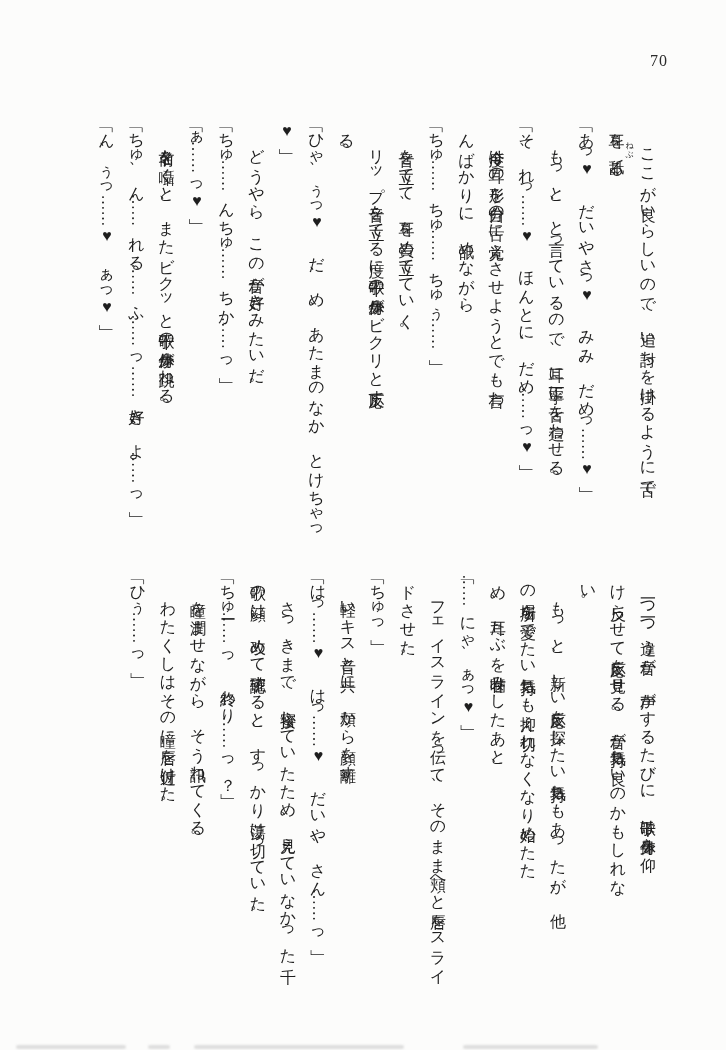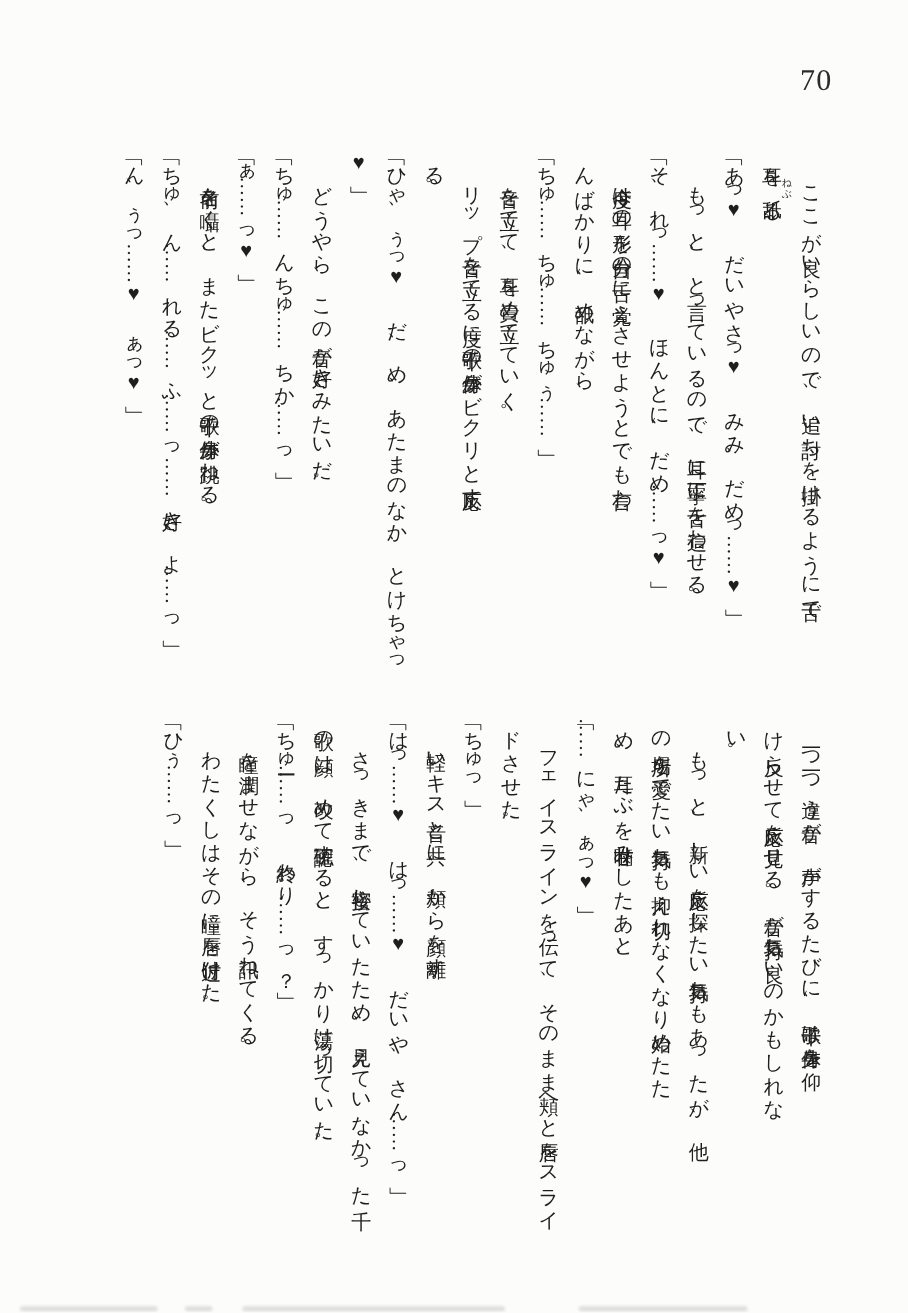--- a/index.html
+++ b/index.html
@@ -10,23 +10,23 @@
     background:var(--paper);
     font-family:"Liberation Serif","DejaVu Serif",serif;
     color:var(--ink);
     overflow:hidden;
   }
   .page { position:absolute; inset:0; }
   .page-number {
     position:absolute;
     top:52px; left:640px;
     width:28px;
-    font-size:24px;
+    font-size:16px;
     letter-spacing:1px;
-    text-align:left;
+    text-align:right;
     color:#2b2b2b;
   }
   .block {
     position:absolute;
     right:63px;
     height:414px;
     writing-mode:vertical-rl;
     text-orientation:mixed;
     font-size:16px;
     line-height:30px;

